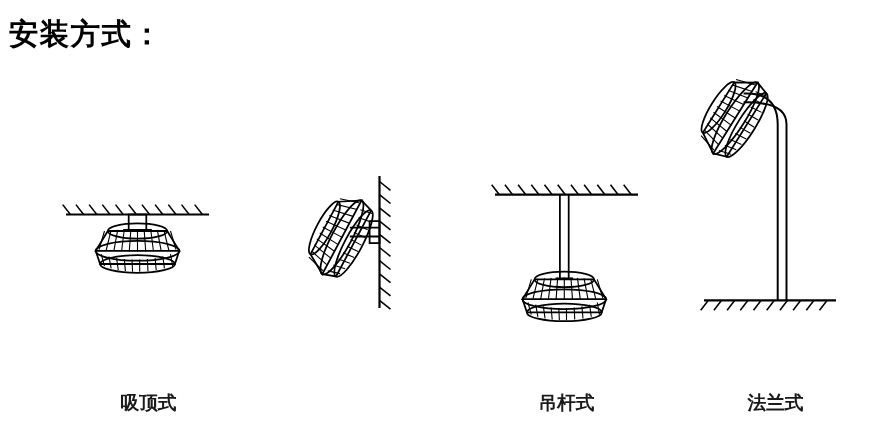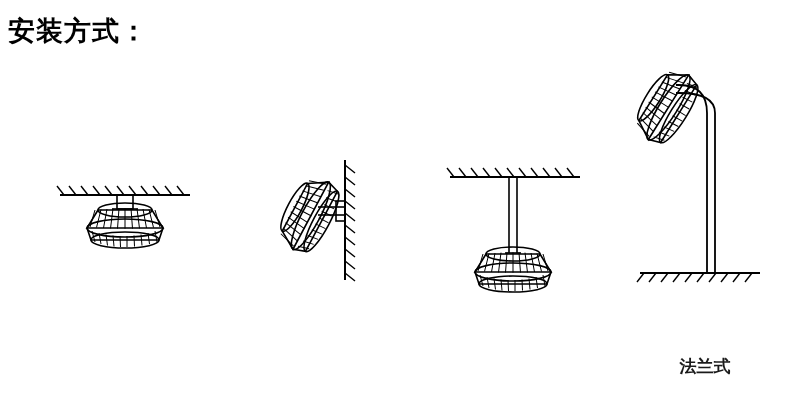--- a/index.html
+++ b/index.html
@@ -196,15 +196,17 @@
       <path d="M 707 218 L 707 58 Q 707 30 679 30 L 676 30" fill="none" stroke="#000" stroke-width="1.8"></path>
       <path d="M 715 218 L 715 58 Q 715 38 679 38 L 676 38" fill="none" stroke="#000" stroke-width="1.8"></path>
 
       <g transform="translate(660,47) rotate(-58)">
         <use href="#lamp-body"></use>
       </g>
     </g>
 
   </svg>
 
+  <div class="caption" id="cap0">吸顶式</div>
+  <div class="caption" id="cap2">吊杆式</div>
   <div class="caption" id="cap3">法兰式</div>
 
 </div>
 
 </body></html>

